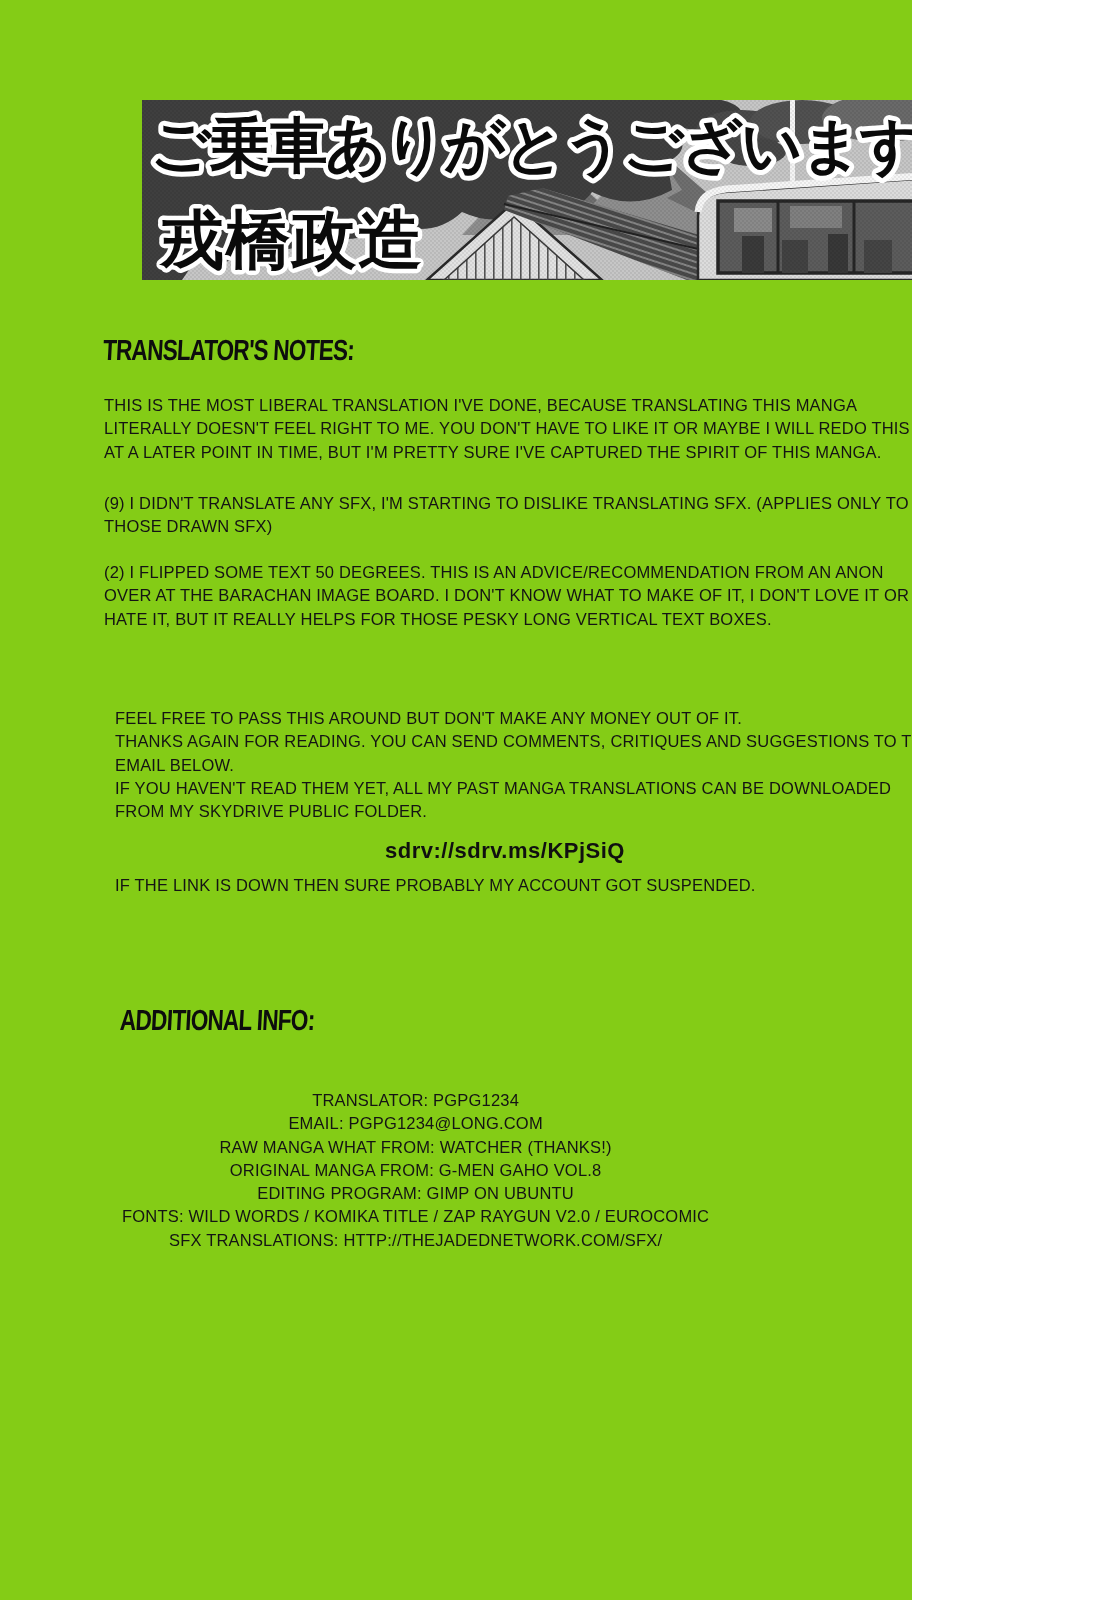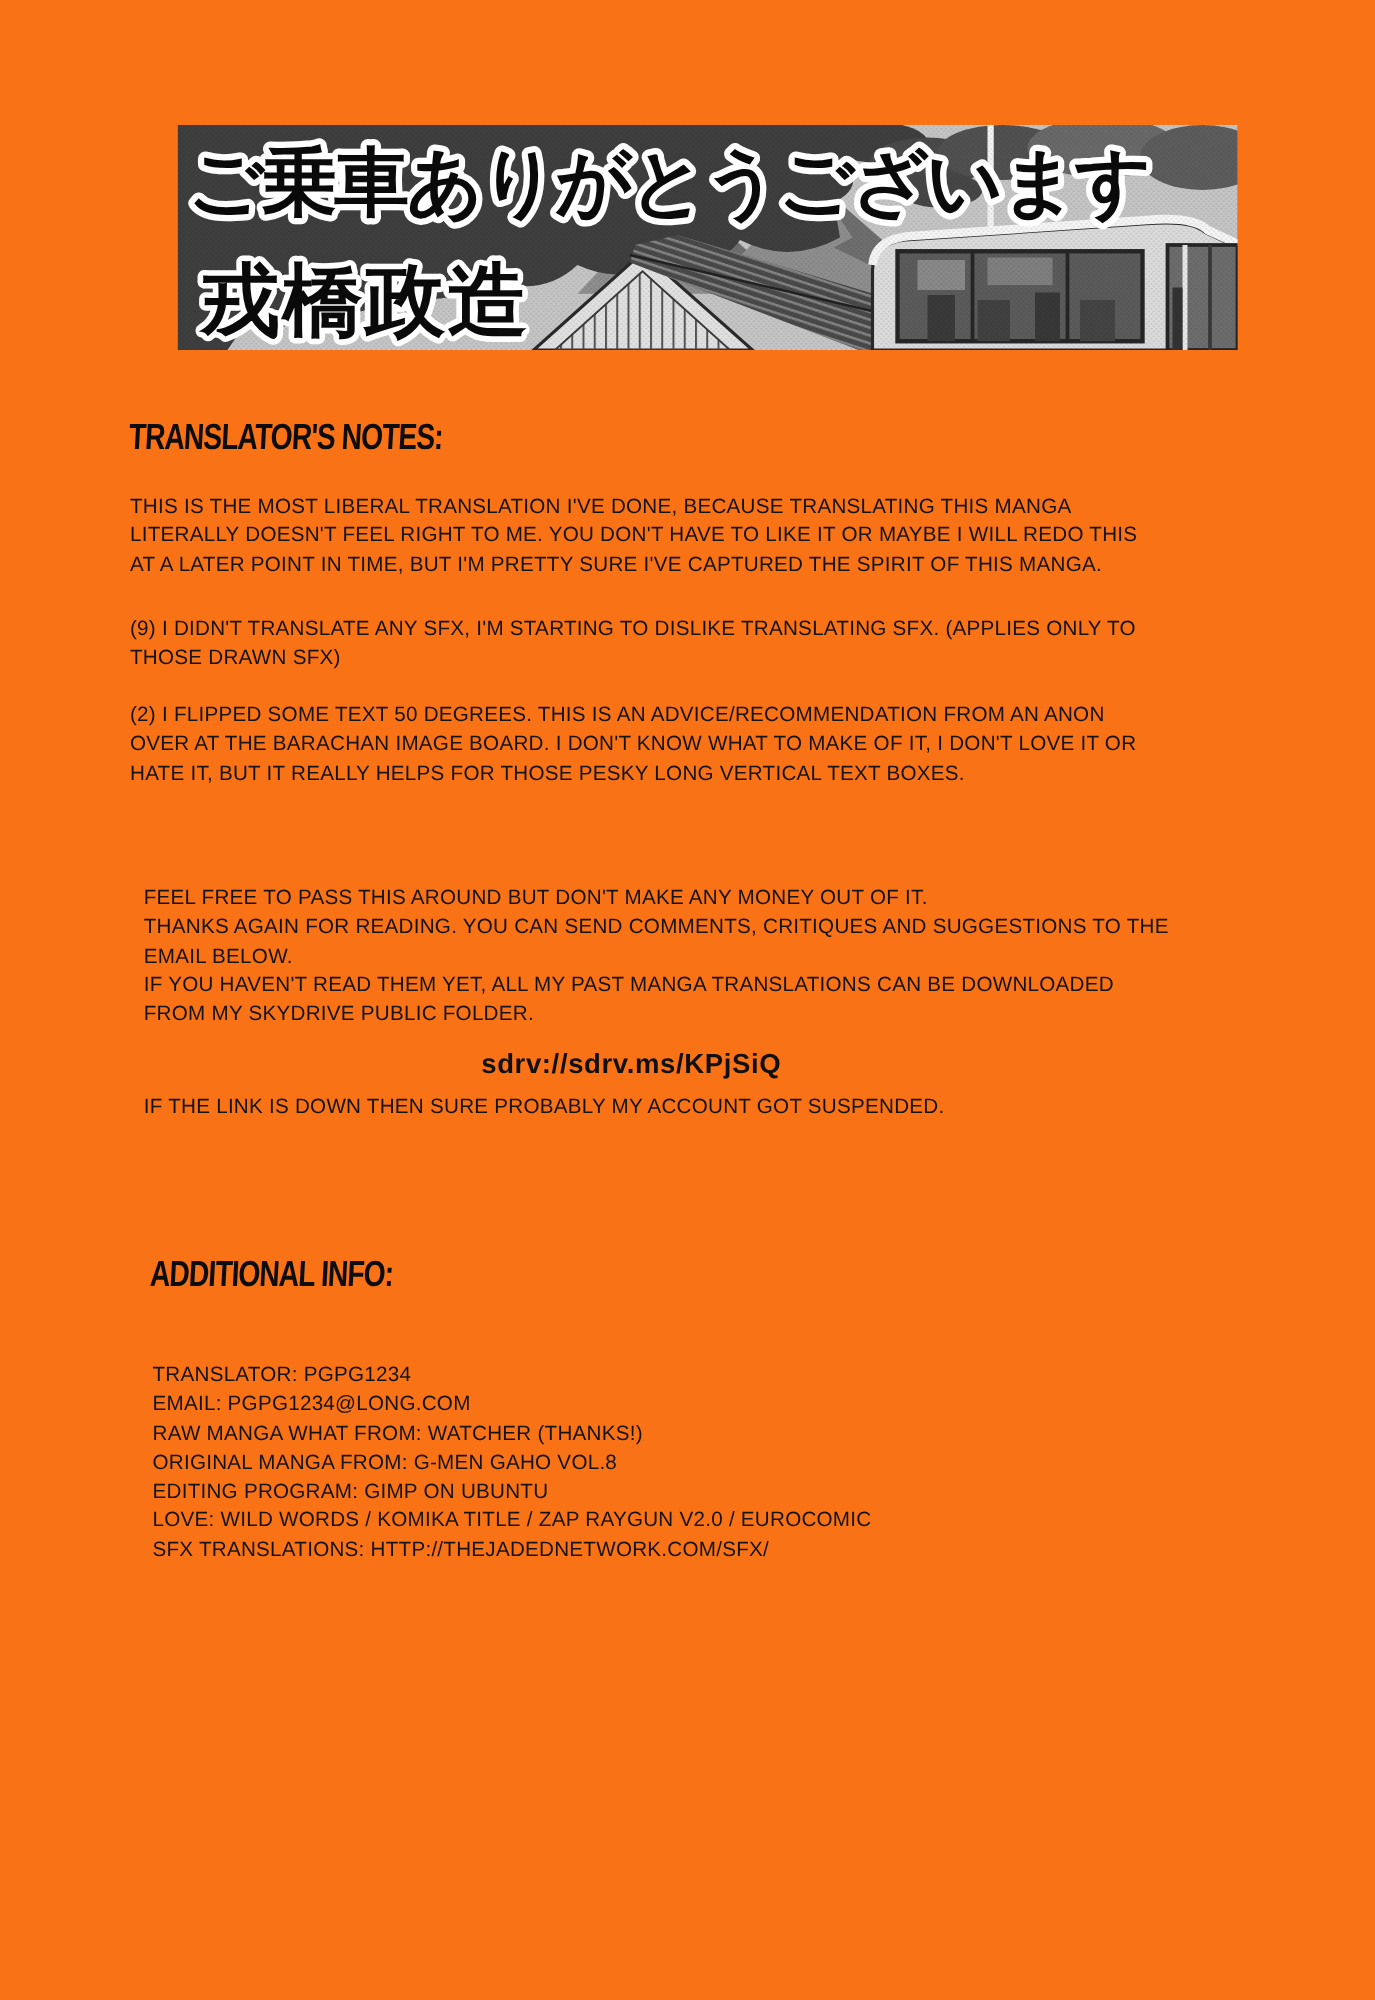--- a/index.html
+++ b/index.html
@@ -1,19 +1,19 @@
 <!DOCTYPE html>
 <html><head>
 <meta charset="utf-8">
 <style>
   html,body{margin:0;padding:0;background:#ffffff;}
   #page{
     position:relative;
-    width:1100px;height:1600px;
-    background:#f97316;
+    width:912px;height:1600px;
+    background:#84cc16;
     overflow:hidden;
     font-family:"Liberation Sans", sans-serif;
     color:#121212;
   }
   .banner{
     position:absolute;left:142px;top:100px;width:848px;height:180px;
   }
   .banner svg{display:block;}
   .banner-title{
     font-family:"DejaVu Sans", sans-serif;
@@ -54,21 +54,21 @@
     left:385px;top:838px;
     font-size:22px;
     font-weight:bold;
     letter-spacing:0.5px;
     color:#101010;
     text-decoration:none;
     white-space:nowrap;
   }
   .info-list{
     position:absolute;left:122px;top:1089px;
-    font-size:16.5px;line-height:23.3px;letter-spacing:0.2px;color:#141414;
+    font-size:16.5px;line-height:23.3px;letter-spacing:0.2px;color:#141414;text-align:center;
   }
   .info-line{white-space:nowrap;}
 </style>
 </head>
 <body>
 
 <div id="page">
 
   <div class="banner">
     <svg width="848" height="180" viewBox="0 0 848 180">
@@ -165,17 +165,17 @@
   <div class="body-text" style="left:115px;top:874px;width:930px;">IF THE LINK IS DOWN THEN SURE PROBABLY MY ACCOUNT GOT SUSPENDED.</div>
 
   <div class="comic-heading" style="left:120px;top:1004px;">ADDITIONAL INFO:</div>
 
   <div class="info-list">
     <div class="info-line">TRANSLATOR: PGPG1234</div>
     <div class="info-line">EMAIL: PGPG1234@LONG.COM</div>
     <div class="info-line">RAW MANGA WHAT FROM: WATCHER (THANKS!)</div>
     <div class="info-line">ORIGINAL MANGA FROM: G-MEN GAHO VOL.8</div>
     <div class="info-line">EDITING PROGRAM: GIMP ON UBUNTU</div>
-    <div class="info-line">LOVE: WILD WORDS / KOMIKA TITLE / ZAP RAYGUN V2.0 / EUROCOMIC</div>
+    <div class="info-line">FONTS: WILD WORDS / KOMIKA TITLE / ZAP RAYGUN V2.0 / EUROCOMIC</div>
     <div class="info-line">SFX TRANSLATIONS: HTTP://THEJADEDNETWORK.COM/SFX/</div>
   </div>
 
 </div>
 
 </body></html>

